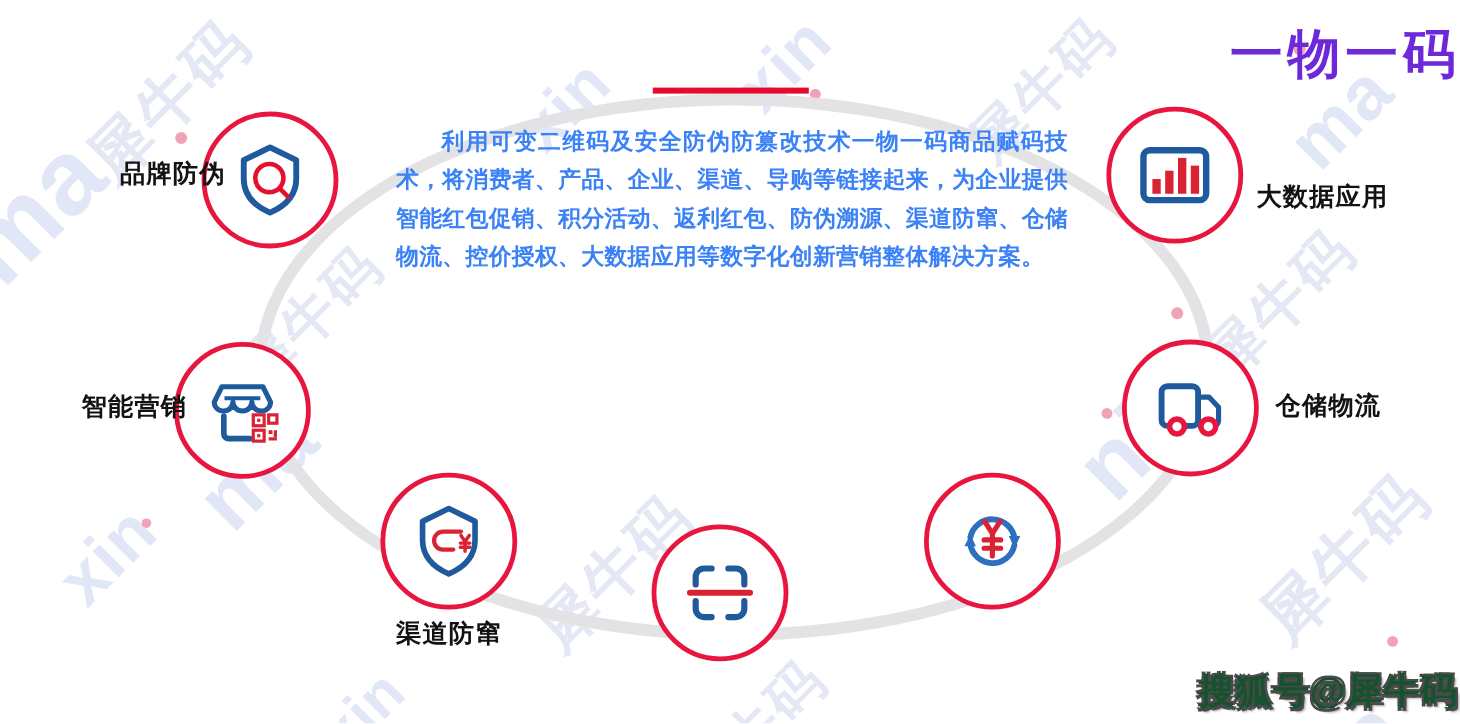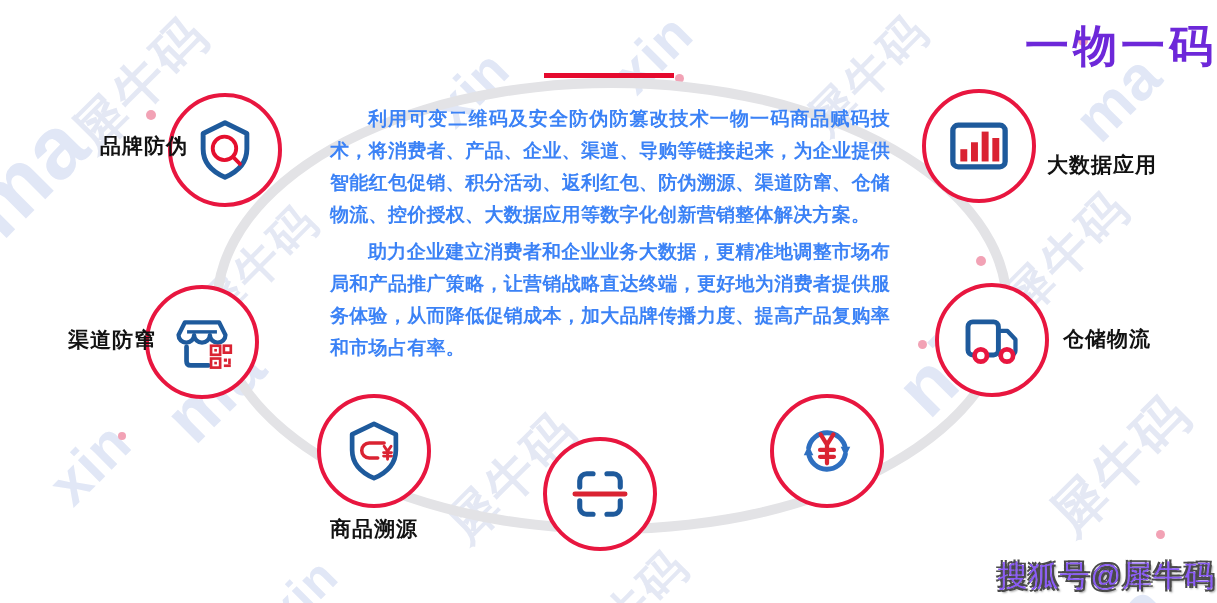--- a/index.html
+++ b/index.html
@@ -36,22 +36,22 @@
     background:#fff;border:4px solid #e8163f;border-radius:50%;
     display:flex;align-items:center;justify-content:center;
   }
   .node-label{
     position:absolute;z-index:3;font-size:21px;font-weight:bold;color:#121212;letter-spacing:1px;
     line-height:26px;
   }
   .ta-r{text-align:right;margin-left:28px;} .ta-c{text-align:center;}
   
   .sohu{
-    position:absolute;z-index:6;right:2px;bottom:6px;font-size:30px;font-weight:normal;
-    color:#8b5cf6;letter-spacing:1px;
+    position:absolute;z-index:6;right:2px;bottom:6px;font-size:30px;font-weight:bold;
+    color:#14532d;letter-spacing:1px;
     text-shadow:-2px -2px 0 #4a4a4a,2px -2px 0 #4a4a4a,-2px 2px 0 #4a4a4a,2px 2px 0 #4a4a4a,3px 3px 2px rgba(0,0,0,.35);
   }
 </style>
 </head>
 <body>
 
 <div class="canvas">
 
   <div>
     <span class="wm" style="left:58px;top:118px;font-size:52px;">犀牛码</span>
@@ -82,21 +82,20 @@
 
   <div class="ring"></div>
 
   <div class="title-wrap">
     <h1>一物一码</h1>
     <div class="title-underline"></div>
   </div>
 
   <div class="desc">
     <p>利用可变二维码及安全防伪防篡改技术一物一码商品赋码技术，将消费者、产品、企业、渠道、导购等链接起来，为企业提供智能红包促销、积分活动、返利红包、防伪溯源、渠道防窜、仓储物流、控价授权、大数据应用等数字化创新营销整体解决方案。</p>
-    <p>助力企业建立消费者和企业业务大数据，更精准地调整市场布局和产品推广策略，让营销战略直达终端，更好地为消费者提供服务体验，从而降低促销成本，加大品牌传播力度、提高产品复购率和市场占有率。</p>
   </div>
 
   <div class="node" style="left:168px;top:93px;">
     <svg width="64" height="64" viewBox="0 0 60 60" fill="none">
       <path d="M30 4.5 L50.5 14.5 V29 C50.5 42.5 41.5 50.5 30 55.5 C18.5 50.5 9.5 42.5 9.5 29 V14.5 Z" stroke="#1e5a9c" stroke-width="4.6" stroke-linejoin="round"></path>
       <circle cx="29.5" cy="28.5" r="11" stroke="#e50f2e" stroke-width="3.6"></circle>
       <line x1="37.5" y1="36.5" x2="44" y2="43" stroke="#e50f2e" stroke-width="3.6" stroke-linecap="round"></line>
     </svg>
   </div>
   <div class="node-label ta-r" style="left:38px;top:133px;width:122px;">品牌防伪</div>
@@ -120,40 +119,40 @@
       <rect x="38.5" y="33.5" width="8.5" height="8.5" stroke="#da2332" stroke-width="2.5"></rect>
       <rect x="41.5" y="36.5" width="2.5" height="2.5" fill="#da2332"></rect>
       <rect x="50.5" y="33.5" width="6.5" height="6.5" stroke="#da2332" stroke-width="2.5"></rect>
       <rect x="38.5" y="45.5" width="8.5" height="8.5" stroke="#da2332" stroke-width="2.5"></rect>
       <rect x="41.5" y="48.5" width="2.5" height="2.5" fill="#da2332"></rect>
       <rect x="50.5" y="45.5" width="3" height="3" fill="#da2332"></rect>
       <rect x="54.5" y="45.5" width="2.5" height="5.5" fill="#da2332"></rect>
       <rect x="50.5" y="51" width="6.5" height="2.5" fill="#da2332"></rect>
     </svg>
   </div>
-  <div class="node-label ta-r" style="left:20px;top:327px;width:108px;">渠道防窜</div>
+  <div class="node-label ta-r" style="left:20px;top:327px;width:108px;">智能营销</div>
 
   <div class="node" style="left:935px;top:283px;">
     <svg width="64" height="64" viewBox="0 0 60 60" fill="none">
       <rect x="7.5" y="13" width="28.5" height="31" rx="4.5" stroke="#1e5a9c" stroke-width="4.6"></rect>
       <path d="M36 21.5 H44.5 L52 29.5 V40 C52 42.2 50.2 44 48 44 H36" stroke="#1e5a9c" stroke-width="4" stroke-linejoin="round"></path>
       <circle cx="19.5" cy="44.5" r="5.8" fill="#ffffff" stroke="#e8163f" stroke-width="4.4"></circle>
       <circle cx="44" cy="44.5" r="5.8" fill="#ffffff" stroke="#e8163f" stroke-width="4.4"></circle>
     </svg>
   </div>
   <div class="node-label" style="left:1063px;top:326px;text-align:right;">仓储物流</div>
 
   <div class="node" style="left:317px;top:394px;">
     <svg width="64" height="64" viewBox="0 0 60 60" fill="none">
       <path d="M30 4.5 L50.5 14.5 V29 C50.5 42.5 41.5 50.5 30 55.5 C18.5 50.5 9.5 42.5 9.5 29 V14.5 Z" stroke="#1e5a9c" stroke-width="4.4" stroke-linejoin="round"></path>
       <path d="M39.5 22.5 H25.5 C21.6 22.5 18.5 25.6 18.5 29.5 C18.5 33.4 21.6 36.5 25.5 36.5 H33.5" stroke="#da2332" stroke-width="3.3" stroke-linecap="round"></path>
       <path d="M39.5 25.5 l3.2 4.8 M46 25.5 l-3.3 4.8 M42.7 30.3 v7.5 M39 31.5 h7.4 M39 34.8 h7.4" stroke="#da2332" stroke-width="2.7" stroke-linecap="round"></path>
     </svg>
   </div>
-  <div class="node-label ta-c" style="left:317px;top:516px;width:114px;">商品溯源</div>
+  <div class="node-label ta-c" style="left:317px;top:516px;width:114px;">渠道防窜</div>
 
   <div class="node" style="left:543px;top:437px;">
     <svg width="64" height="64" viewBox="0 0 60 60" fill="none">
       <path d="M11 23.5 V17.5 C11 13.9 13.9 11 17.5 11 H23.5" stroke="#1e5a9c" stroke-width="4.8" stroke-linecap="round"></path>
       <path d="M36.5 11 H42.5 C46.1 11 49 13.9 49 17.5 V23.5" stroke="#1e5a9c" stroke-width="4.8" stroke-linecap="round"></path>
       <path d="M49 36.5 V42.5 C49 46.1 46.1 49 42.5 49 H36.5" stroke="#1e5a9c" stroke-width="4.8" stroke-linecap="round"></path>
       <path d="M23.5 49 H17.5 C13.9 49 11 46.1 11 42.5 V36.5" stroke="#1e5a9c" stroke-width="4.8" stroke-linecap="round"></path>
       <line x1="6.5" y1="30" x2="53.5" y2="30" stroke="#da2332" stroke-width="4.6" stroke-linecap="round"></line>
     </svg>
   </div>

